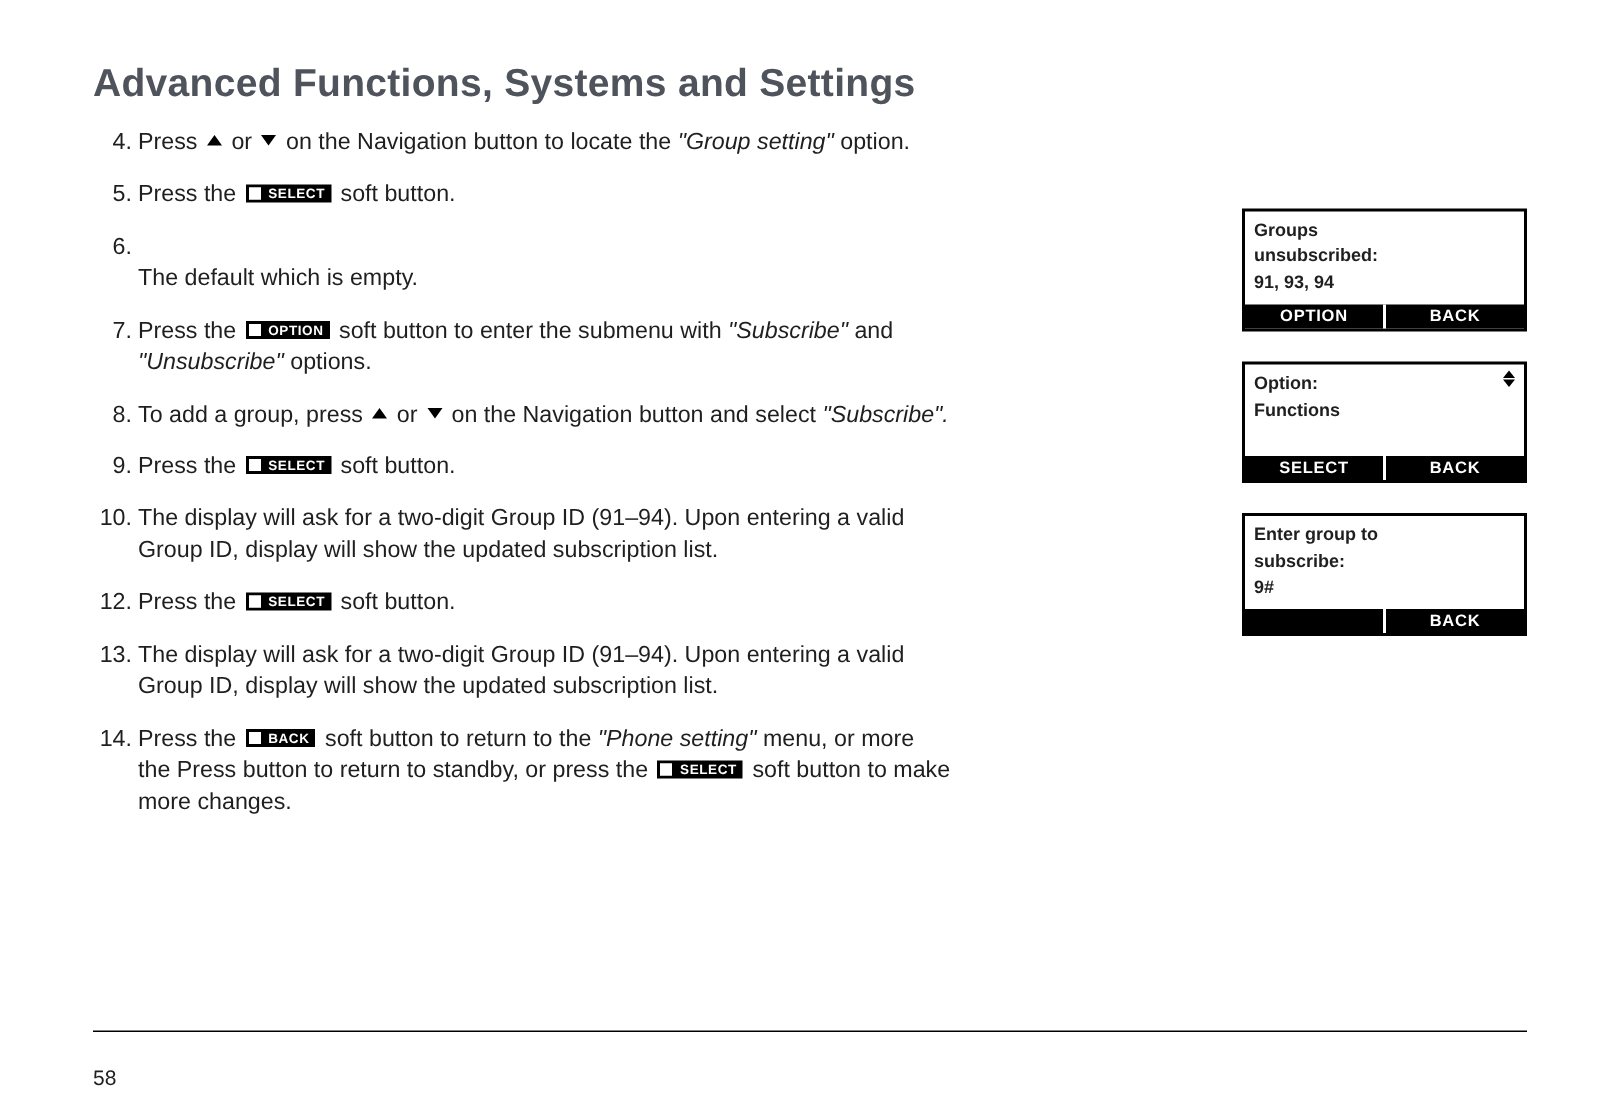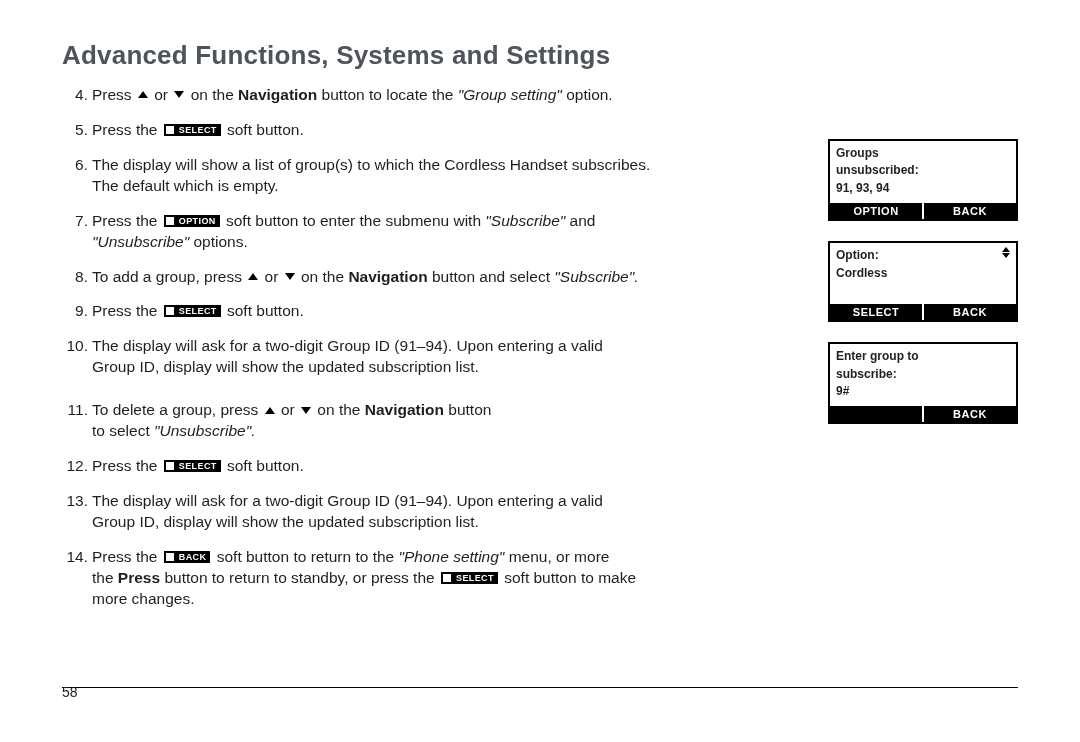--- a/index.html
+++ b/index.html
@@ -46,21 +46,21 @@
     line-height: 1.35;
     margin-bottom: 14px;
   }
   ol.steps-list > li .num {
     position: absolute;
     left: 0;
     top: 0;
     width: 26px;
     text-align: right;
   }
-  .bold { font-weight: 700; }
+  .bold { font-weight: 400; }
   .italic { font-style: italic; }
 
   
   .softkey {
     display: inline-flex;
     align-items: center;
     background: #000;
     color: #fff;
     font-size: 9px;
     font-weight: 700;
@@ -164,21 +164,21 @@
   .footer-rule {
     position: absolute;
     left: 62px;
     right: 62px;
     bottom: 54px;
     border-top: 1px solid #000;
   }
   .page-num {
     position: absolute;
     left: 62px;
-    bottom: 42px;
+    bottom: 16px;
     font-size: 14px;
   }
 </style>
 </head>
 <body>
 
 <div class="page">
   <h1 class="title">Advanced Functions, Systems and Settings</h1>
 
   <div class="content">
@@ -200,21 +200,21 @@
 
         <li>
           <span class="num">5.</span>
           <span>Press the </span>
           <span class="softkey">SELECT</span>
           <span> soft button.</span>
         </li>
 
         <li>
           <span class="num">6.</span>
-          <span>The display will show a list of group(s) to which the Cordless Handset subscribes.</span><br>
+          <br>
           <span>The default which is empty.</span>
         </li>
 
         <li>
           <span class="num">7.</span>
           <span>Press the </span>
           <span class="softkey">OPTION</span>
           <span> soft button to enter the submenu with </span>
           <span class="italic">"Subscribe"</span>
           <span> and </span><br>
@@ -240,32 +240,20 @@
           <span class="softkey">SELECT</span>
           <span> soft button.</span>
         </li>
 
         <li>
           <span class="num">10.</span>
           <span>The display will ask for a two-digit Group ID (91–94). Upon entering a valid</span><br>
           <span>Group ID,  display will show the updated subscription list.</span>
         </li>
 
-        <li style="margin-top:22px;">
-          <span class="num">11.</span>
-          <span>To delete a group, press </span>
-          <span class="tri-up"></span>
-          <span> or </span>
-          <span class="tri-down"></span>
-          <span> on the </span>
-          <span class="bold">Navigation</span>
-          <span> button</span><br>
-          <span>to select </span>
-          <span class="italic">"Unsubscribe".</span>
-        </li>
 
         <li>
           <span class="num">12.</span>
           <span>Press the </span>
           <span class="softkey">SELECT</span>
           <span> soft button.</span>
         </li>
 
         <li style="">
           <span class="num">13.</span>
@@ -302,21 +290,21 @@
         <div class="screen-footer">
           <div>OPTION</div>
           <div class="gap"></div>
           <div>BACK</div>
         </div>
       </div>
 
       <div class="screen">
         <div class="screen-body">
           <div>Option:</div>
-          <div>Cordless</div>
+          <div>Functions</div>
           <div class="arrows">
             <span class="up"></span>
               <span class="down"></span>
           </div>
         </div>
         <div class="screen-footer">
           <div>SELECT</div>
           <div class="gap"></div>
           <div>BACK</div>
         </div>

